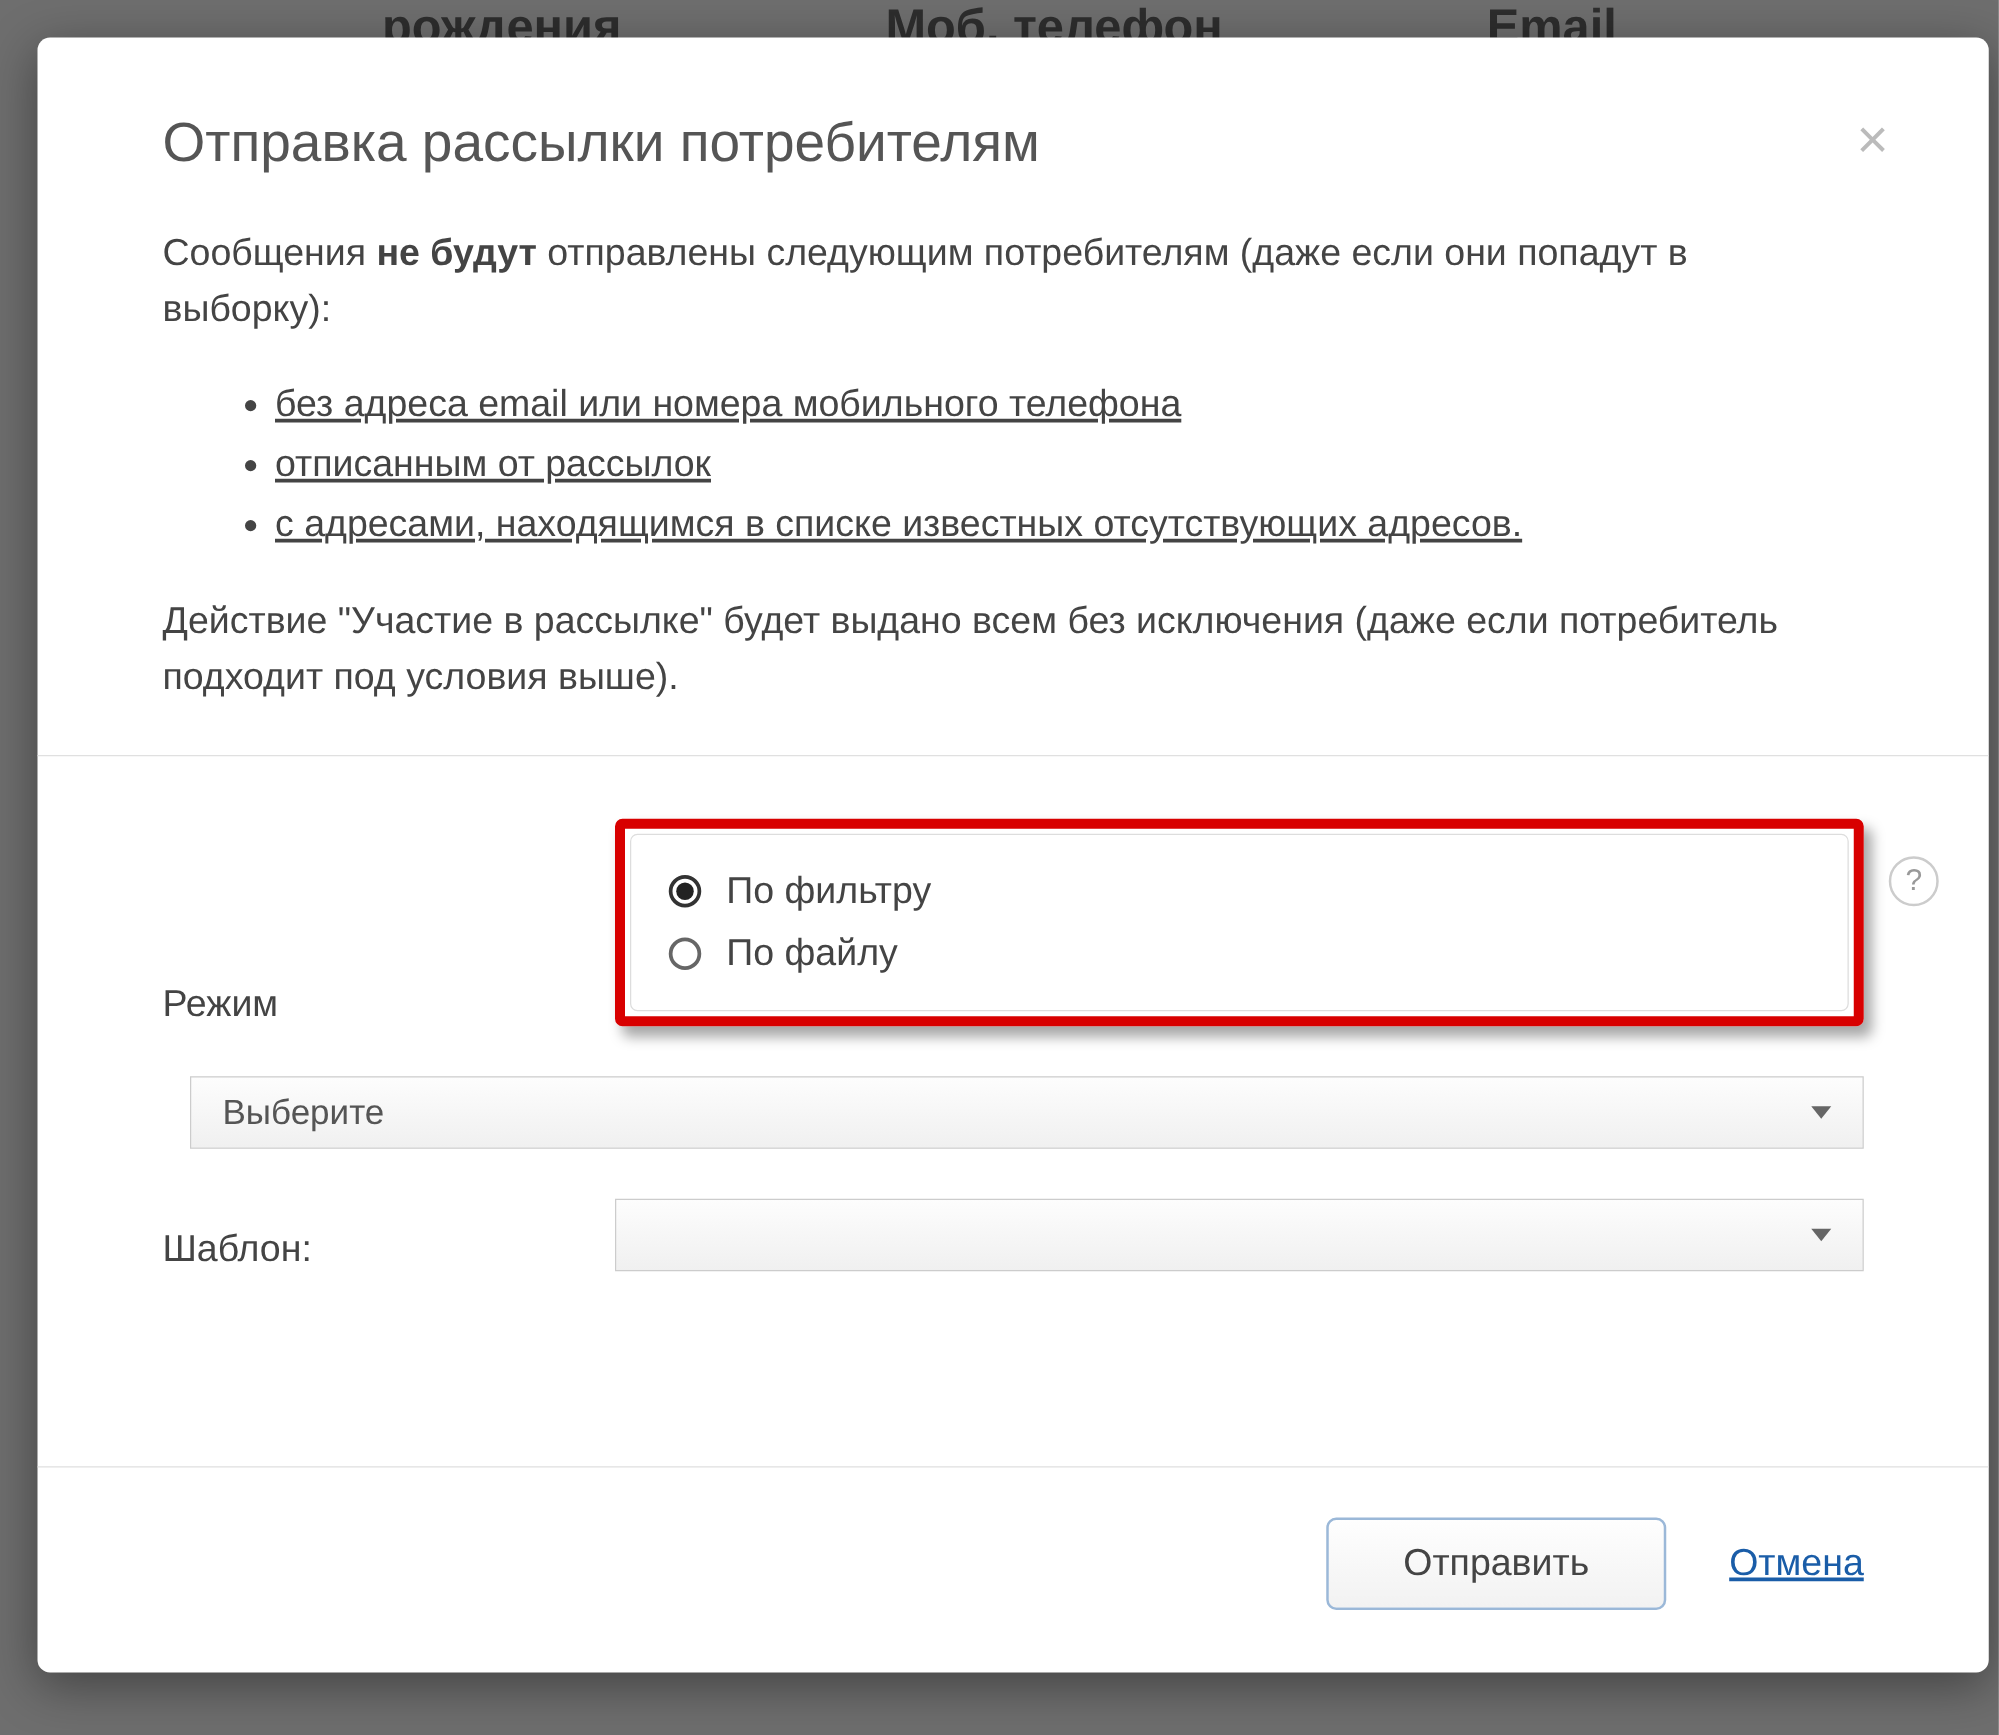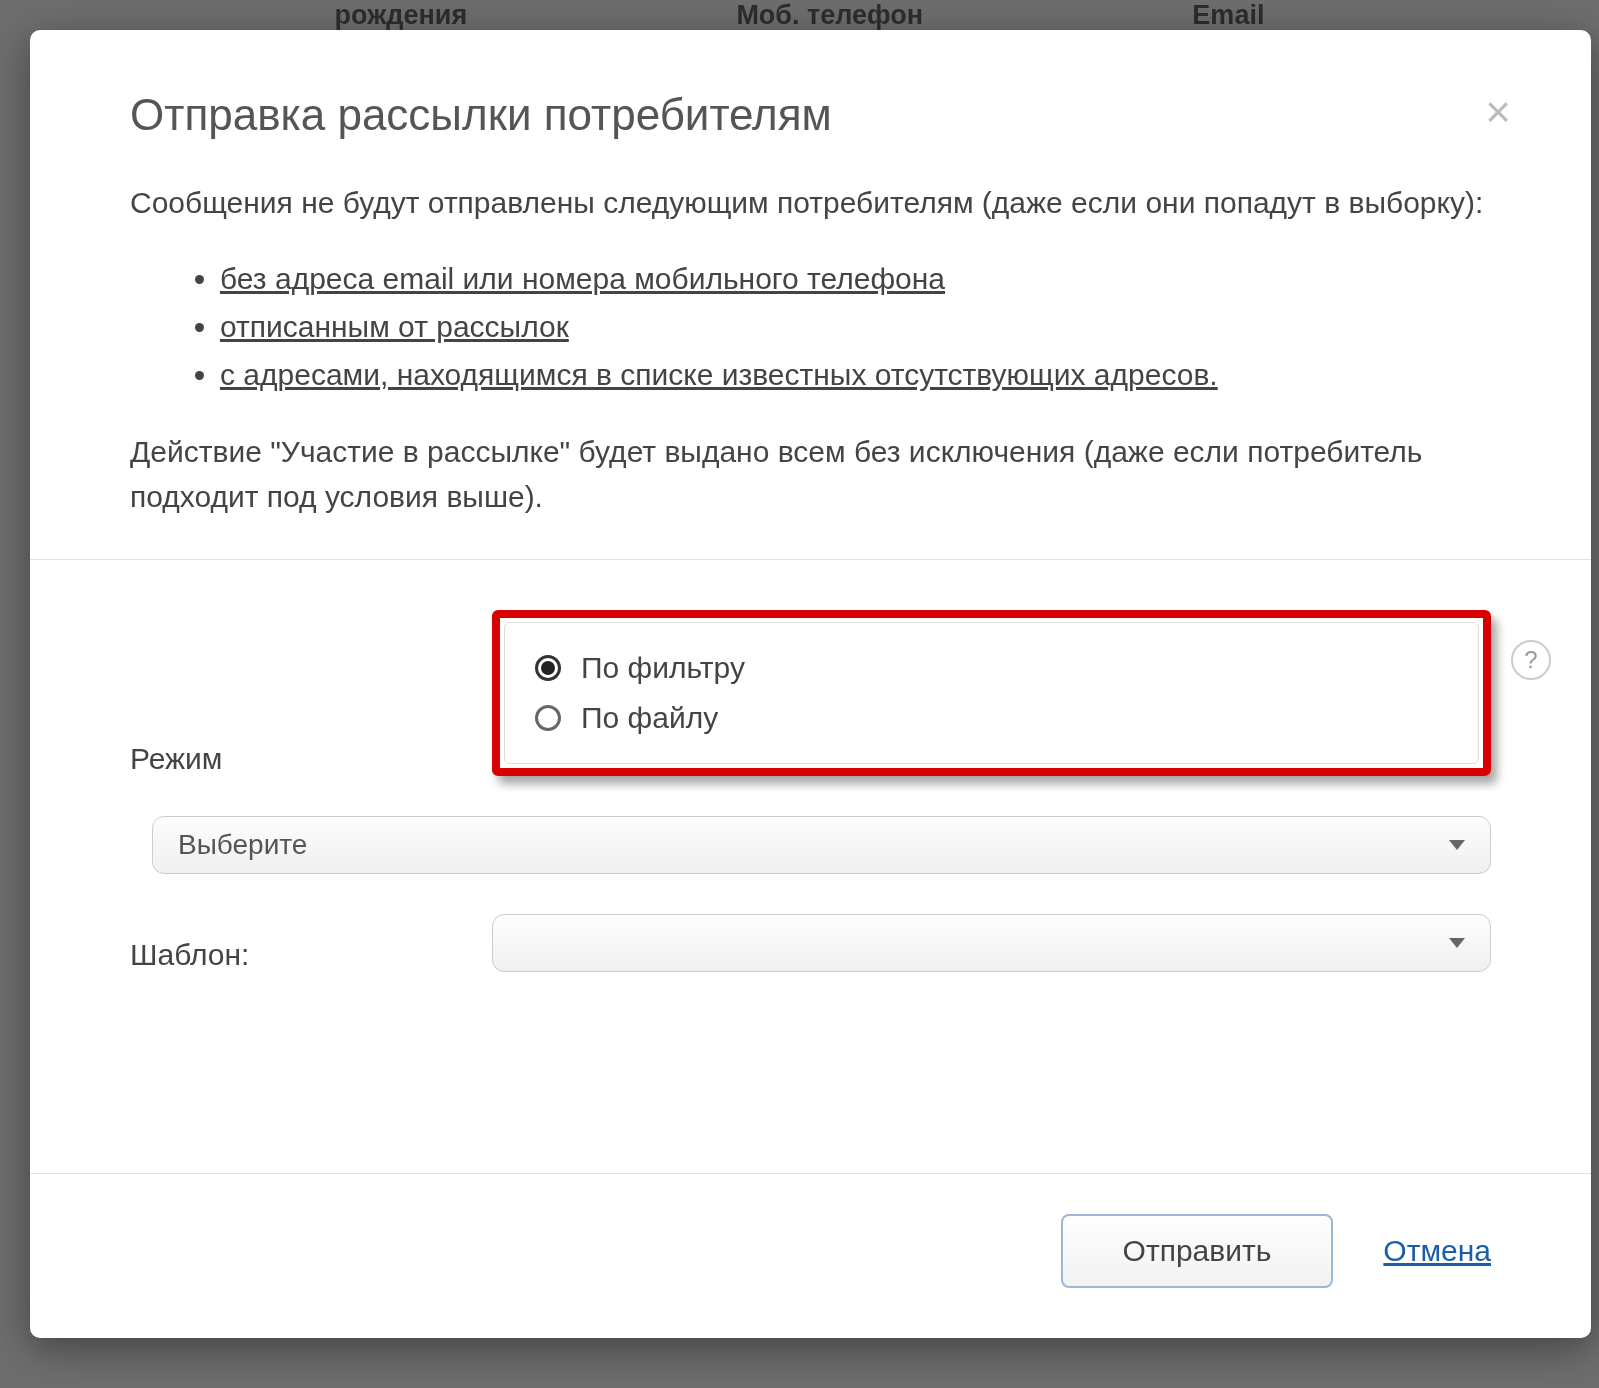--- a/index.html
+++ b/index.html
@@ -19,21 +19,21 @@
       position: absolute;
       inset: 0;
       background: rgba(100, 100, 100, 0.7);
     }
     .bg-header {
       position: absolute;
       top: 0; left: 0; right: 0;
       height: 30px;
       color: #222;
       font-weight: bold;
-      font-size: 27px;
+      font-size: 39px;
       display: flex;
       justify-content: space-around;
       padding: 0 200px;
       opacity: 0.85;
     }
     .modal {
       position: absolute;
       top: 30px;
       left: 30px;
       right: 8px;
@@ -63,21 +63,21 @@
       line-height: 1;
       font-weight: 300;
     }
     .modal-intro {
       padding: 0 100px 40px 100px;
       font-size: 30px;
       color: #444;
       line-height: 1.5;
     }
     .modal-intro .bold {
-      font-weight: normal;
+      font-weight: bold;
     }
     .intro-list {
       list-style: disc;
       margin: 30px 0 30px 90px;
       font-size: 30px;
       color: #444;
       line-height: 1.6;
       text-decoration: underline;
     }
     .modal-body {
@@ -155,21 +155,21 @@
       align-items: center;
       justify-content: center;
       color: #999;
       font-size: 24px;
       cursor: pointer;
     }
     .select-box {
       width: 100%;
       height: 58px;
       border: 1px solid #ccc;
-      border-radius: 12px;
+      border-radius: 0;
       background: linear-gradient(#fdfdfd, #f0f0f0);
       display: flex;
       align-items: center;
       justify-content: space-between;
       padding: 0 25px;
       font-size: 28px;
       color: #555;
       cursor: pointer;
     }
     .caret-down {

